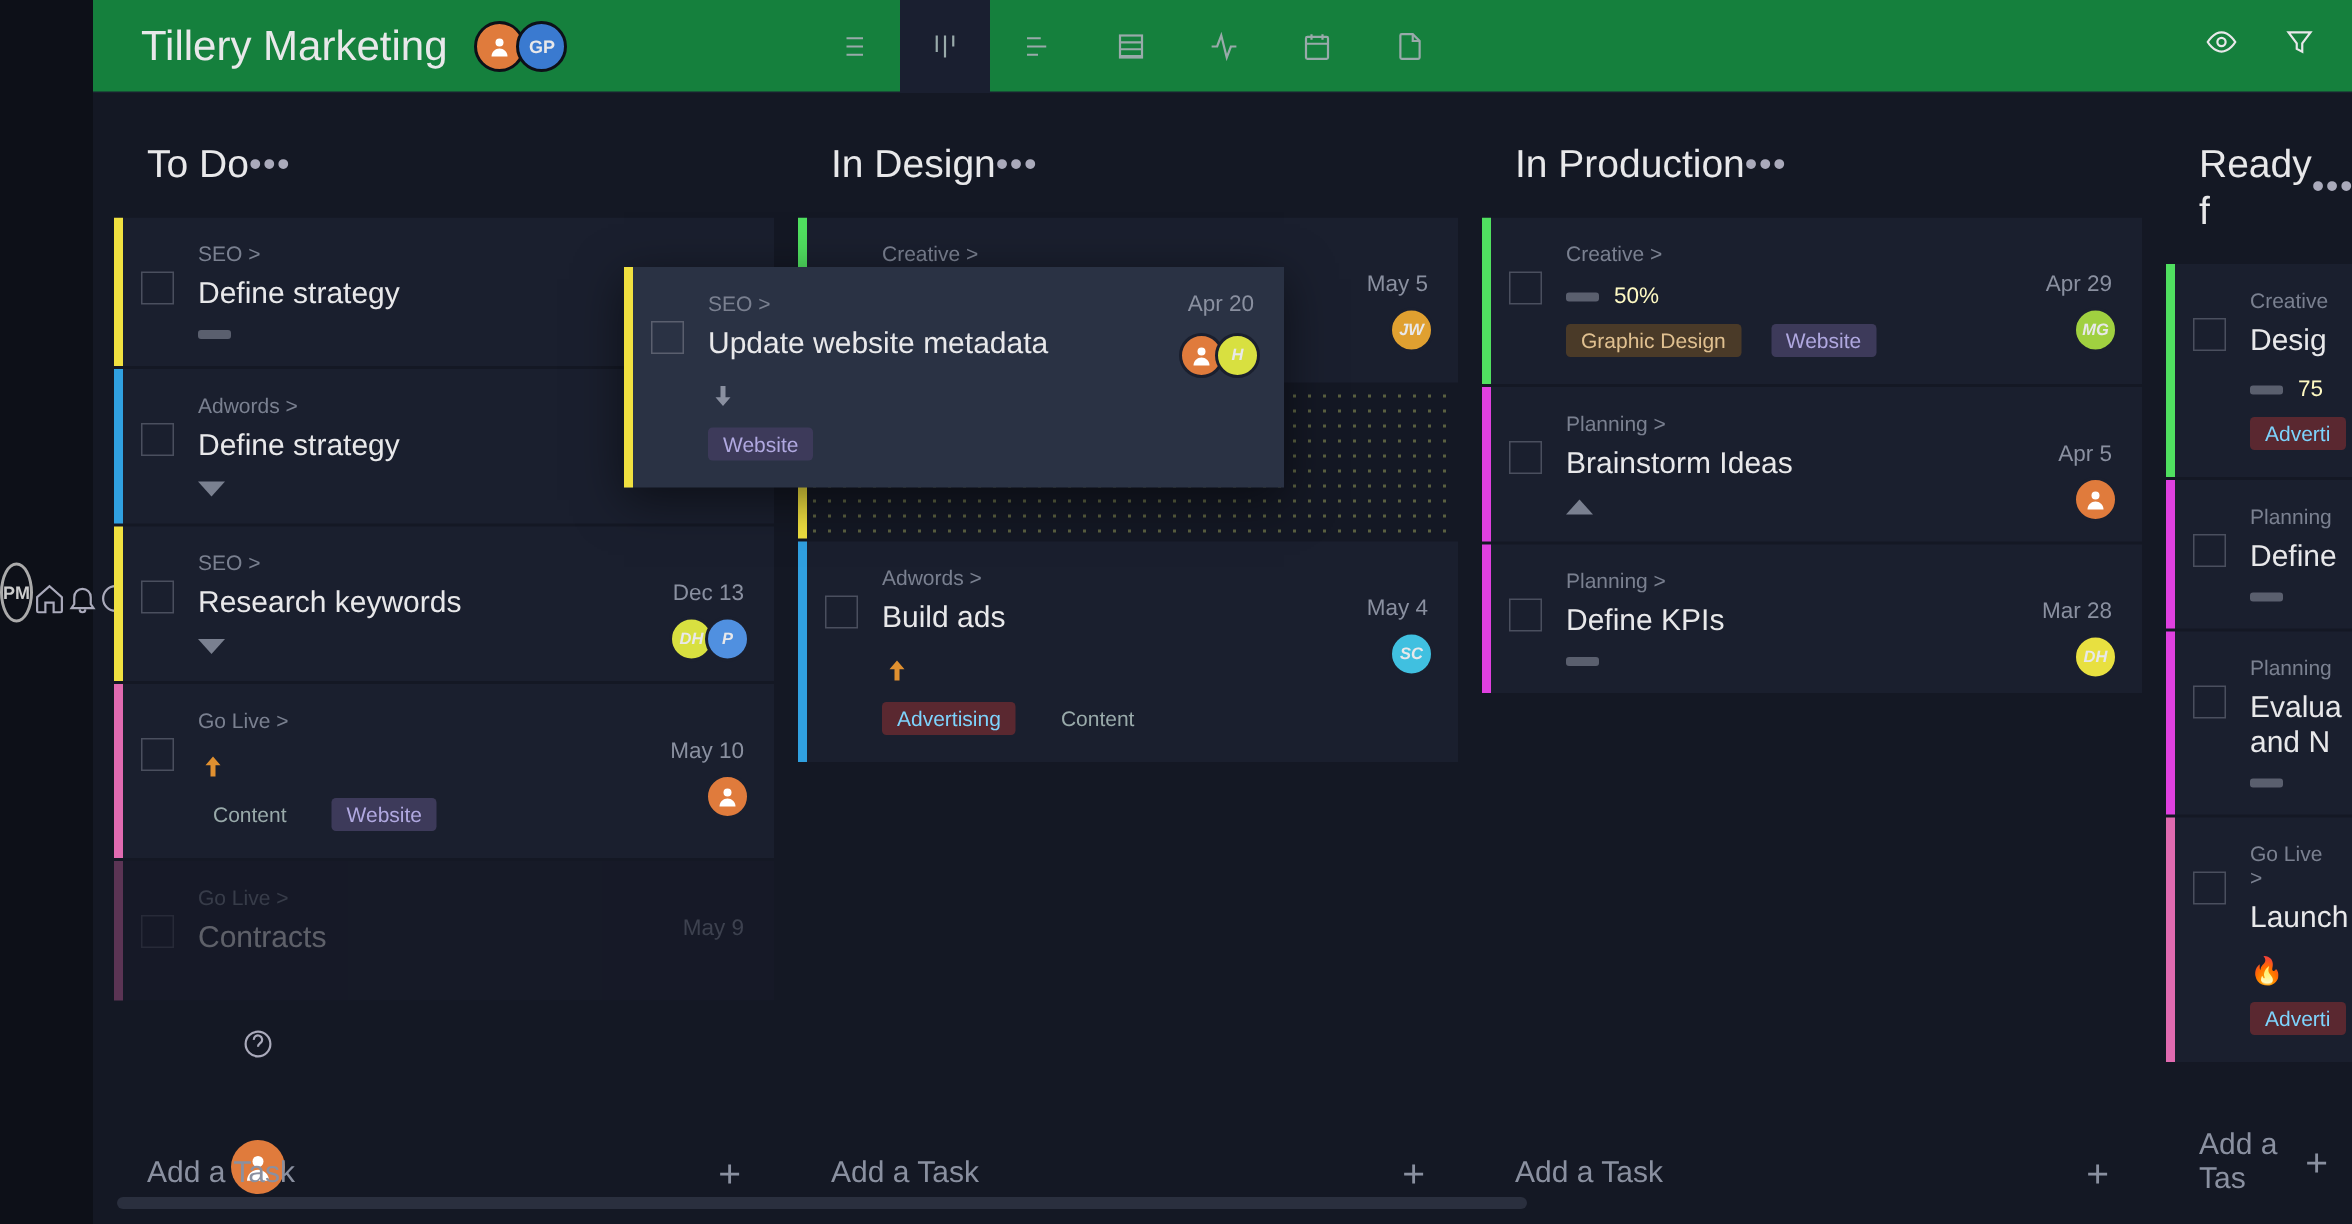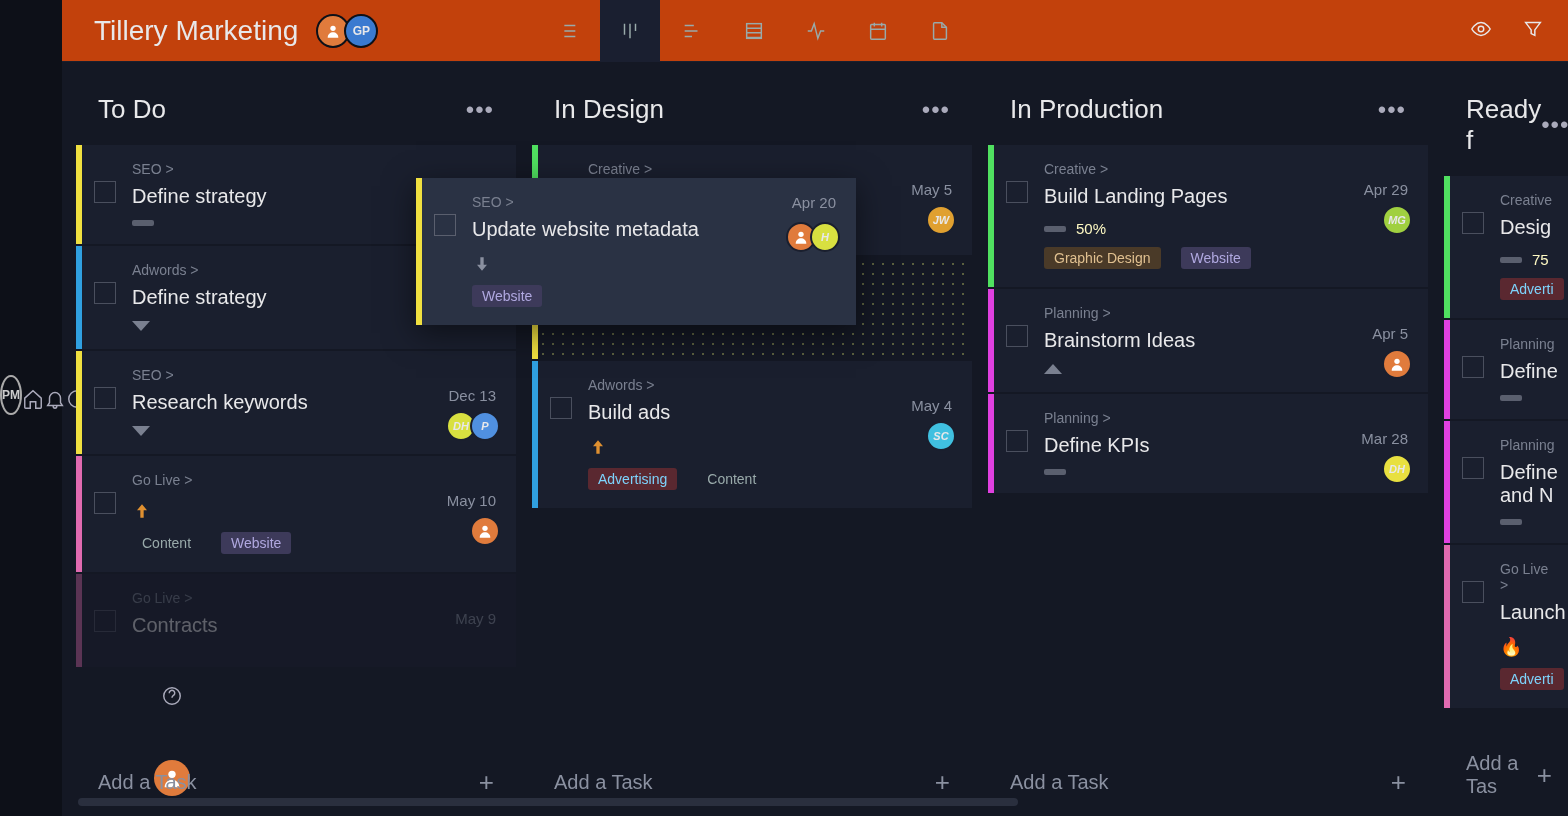--- a/index.html
+++ b/index.html
@@ -13,33 +13,33 @@
 .nav-item { width:36px; height:36px; display:flex; align-items:center; justify-content:center; margin-bottom:26px; cursor:pointer; color:#aab; }
 .nav-sep { width:36px; height:1px; background:#2a2e3a; margin-bottom:24px; }
 .nav-plus { margin-top:210px; }
 .nav-bottom { margin-top:auto; padding-bottom:20px; display:flex; flex-direction:column; align-items:center; gap:20px; }
 .user-avatar { width:36px; height:36px; border-radius:50%; background:#e07b3c; display:flex; align-items:center; justify-content:center; }
 
 
 .main { flex:1; display:flex; flex-direction:column; overflow:hidden; }
 
 
-.topbar { height:62px; background:#c2410c; display:flex; align-items:center; padding:0 24px; border-bottom:1px solid #1a1f2e; }
+.topbar { height:62px; background:#15803d; display:flex; align-items:center; padding:0 24px; border-bottom:1px solid #1a1f2e; }
 .title { font-size:28px; font-weight:500; margin-left:8px; }
 .collab { display:flex; margin-left:24px; }
 .collab .av { width:34px; height:34px; border-radius:50%; display:flex; align-items:center; justify-content:center; font-size:12px; font-weight:600; margin-left:-6px; border:2px solid #0d1018; }
 .view-tabs { display:flex; margin-left:160px; gap:2px; }
 .vtab { width:60px; height:62px; display:flex; align-items:center; justify-content:center; cursor:pointer; color:#9aa; }
 .vtab.active { background:#1a1f30; }
 .top-right { margin-left:auto; display:flex; gap:30px; }
 
 
 .board { flex:1; display:flex; overflow-x:auto; padding:18px 0 0 14px; gap:16px; position:relative; }
 .column { width:440px; flex:0 0 440px; display:flex; flex-direction:column; }
-.col-header { display:flex; align-items:center; justify-content:space-between; padding:14px 22px 20px 22px; }
+.col-header { display:flex; align-items:center; padding:14px 22px 20px 22px; }
 .col-title { font-size:26px; font-weight:500; }
 .col-menu { color:#aab; cursor:pointer; font-size:24px; letter-spacing:1px; }
 .col-cards { flex:1; overflow-y:auto; }
 
 
 .card { background:#1a1f2e; margin:0 0 2px 0; padding:16px 20px 18px 56px; position:relative; cursor:pointer; }
 .card .stripe { position:absolute; left:0; top:0; bottom:0; width:6px; }
 .card .chk { position:absolute; left:18px; top:36px; width:22px; height:22px; border:1.5px solid #4a4f5e; }
 .category { font-size:14px; color:#7a8090; margin-bottom:8px; }
 .task-title { font-size:20px; font-weight:400; color:#e8e8ea; display:flex; align-items:center; gap:8px; }
@@ -339,21 +339,20 @@
         <div class="column">
           <div class="col-header">
             <div class="col-title">In Production</div>
             <div class="col-menu">•••</div>
           </div>
           <div class="col-cards">
             <div class="card">
       <div class="stripe" style="background:#50e060"></div>
       <div class="chk"></div>
       <div class="category">Creative &gt;</div>
-      <div class="task-title">Build Landing Pages</div>
       <div class="date">Apr 29</div>
       <div class="avrow">
                 <div class="av" style="background: rgb(160, 208, 64);">MG</div>
               </div>
       <div class="sub">
                 <div class="bar"></div>
                 <div class="pct">50%</div>
               </div>
       <div class="tags">
                 <span class="tag tag-gd">Graphic Design</span>
@@ -426,21 +425,21 @@
 
       <div class="avrow"></div>
       <div class="sub">
                 <div class="bar"></div>
               </div>
       </div>
             <div class="card">
       <div class="stripe" style="background:#e040e0"></div>
       <div class="chk"></div>
       <div class="category">Planning</div>
-      <div class="task-title">Define
+      <div class="task-title">Evalua
 and N</div>
 
       <div class="avrow"></div>
       <div class="sub">
                 <div class="bar"></div>
               </div>
       </div>
             <div class="card">
       <div class="stripe" style="background:#e06ab0"></div>
       <div class="chk"></div>

